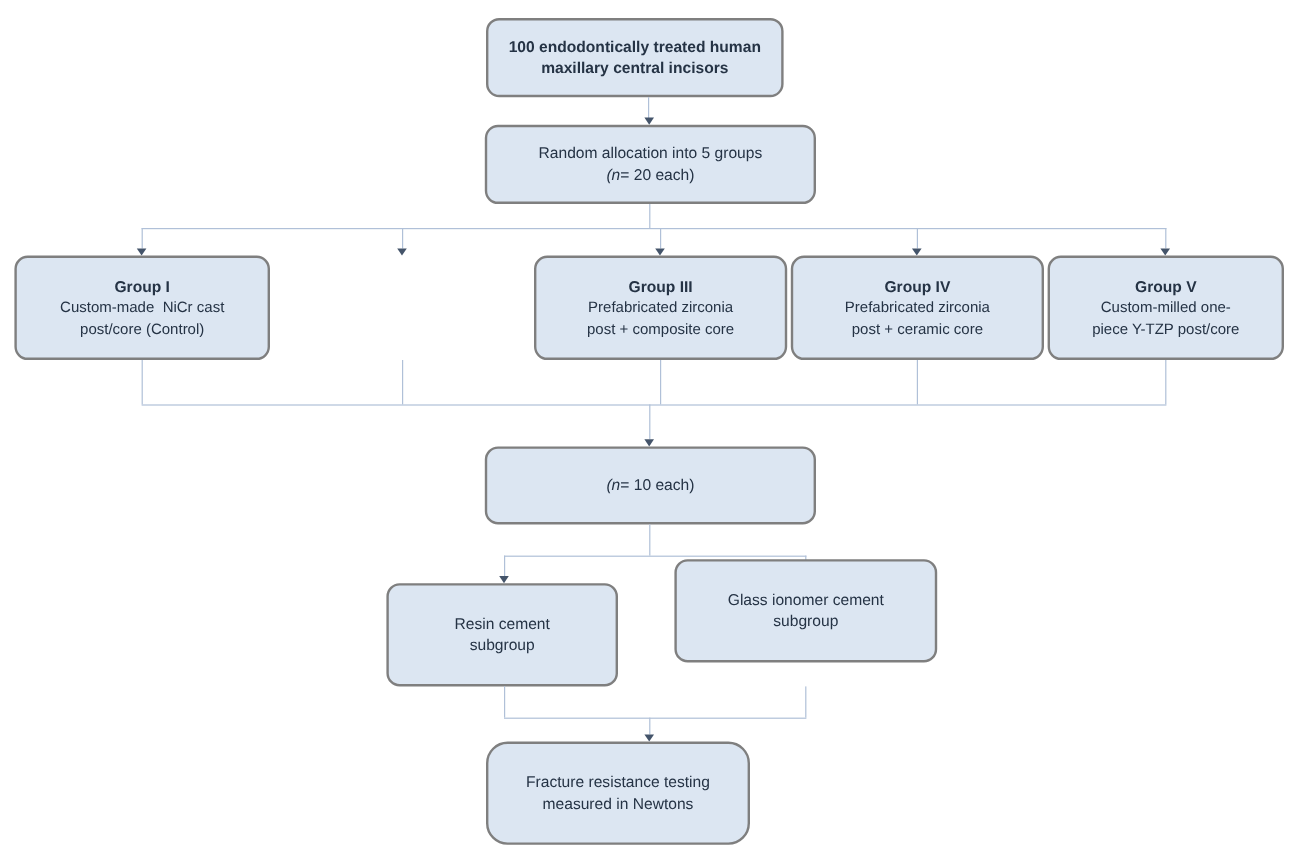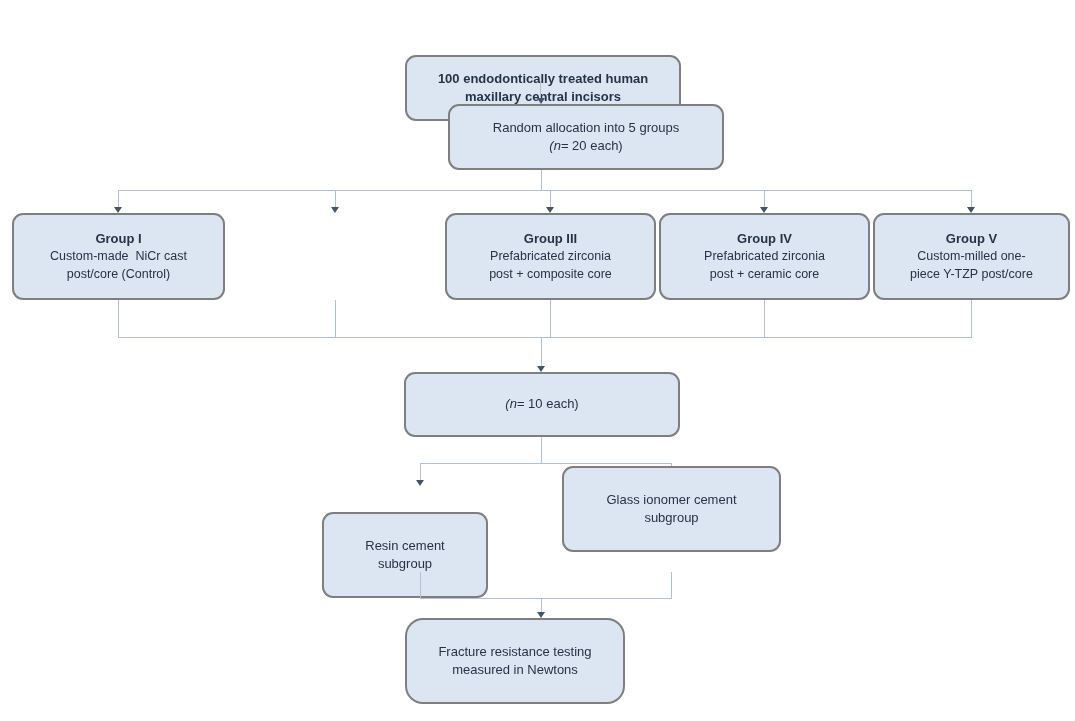--- a/index.html
+++ b/index.html
@@ -28,29 +28,29 @@
     position:absolute;width:0;height:0;
     border-left:4px solid transparent;border-right:4px solid transparent;
     border-top:6px solid var(--arrowhead);
   }
 </style>
 </head>
 <body>
 
 <div class="canvas">
 
-  <div class="box bold" style="left:405px;top:15px;width:276px;height:66px;margin-top:40px;">
+  <div class="box bold" style="left:405px;top:15px;width:248px;height:66px;">
     <div class="line">100 endodontically treated human</div>
     <div class="line">maxillary central incisors</div>
   </div>
 
   <div class="vline" style="left:540px;top:81px;height:19px;"></div>
   <div class="arrow" style="left:537px;top:98px;"></div>
 
-  <div class="box" style="left:404px;top:104px;width:276px;height:66px;margin-left:44px;">
+  <div class="box" style="left:404px;top:104px;width:276px;height:66px;">
     <div class="line">Random allocation into 5 groups</div>
     <div class="line"><span class="it">(</span><span class="it">n</span><span>= 20 each)</span></div>
   </div>
 
   <div class="vline" style="left:541px;top:170px;height:20px;"></div>
   <div class="hline" style="left:118px;top:190px;width:854px;"></div>
   <div class="vline" style="left:118px;top:190px;height:17px;"></div>
   <div class="arrow" style="left:114px;top:207px;"></div>
   <div class="vline" style="left:335px;top:190px;height:17px;"></div>
   <div class="arrow" style="left:331px;top:207px;"></div>
@@ -95,21 +95,21 @@
     <div class="line"><span class="it">(</span><span class="it">n</span><span>= 10 each)</span></div>
   </div>
 
   <div class="vline" style="left:541px;top:437px;height:26px;"></div>
   <div class="hline" style="left:420px;top:463px;width:252px;"></div>
   <div class="vline" style="left:420px;top:463px;height:17px;"></div>
   <div class="arrow" style="left:416px;top:480px;"></div>
   <div class="vline" style="left:671px;top:463px;height:17px;"></div>
   <div class="arrow" style="left:667px;top:480px;"></div>
 
-  <div class="box" style="left:322px;top:486px;width:166px;height:86px;margin-top:26px;">
+  <div class="box" style="left:322px;top:486px;width:193px;height:86px;">
     <div class="line">Resin cement</div>
     <div class="line">subgroup</div>
   </div>
   <div class="box" style="left:562px;top:466px;width:219px;height:86px;">
     <div class="line">Glass ionomer cement</div>
     <div class="line">subgroup</div>
   </div>
 
   <div class="vline" style="left:420px;top:572px;height:26px;"></div>
   <div class="vline" style="left:671px;top:572px;height:26px;"></div>

